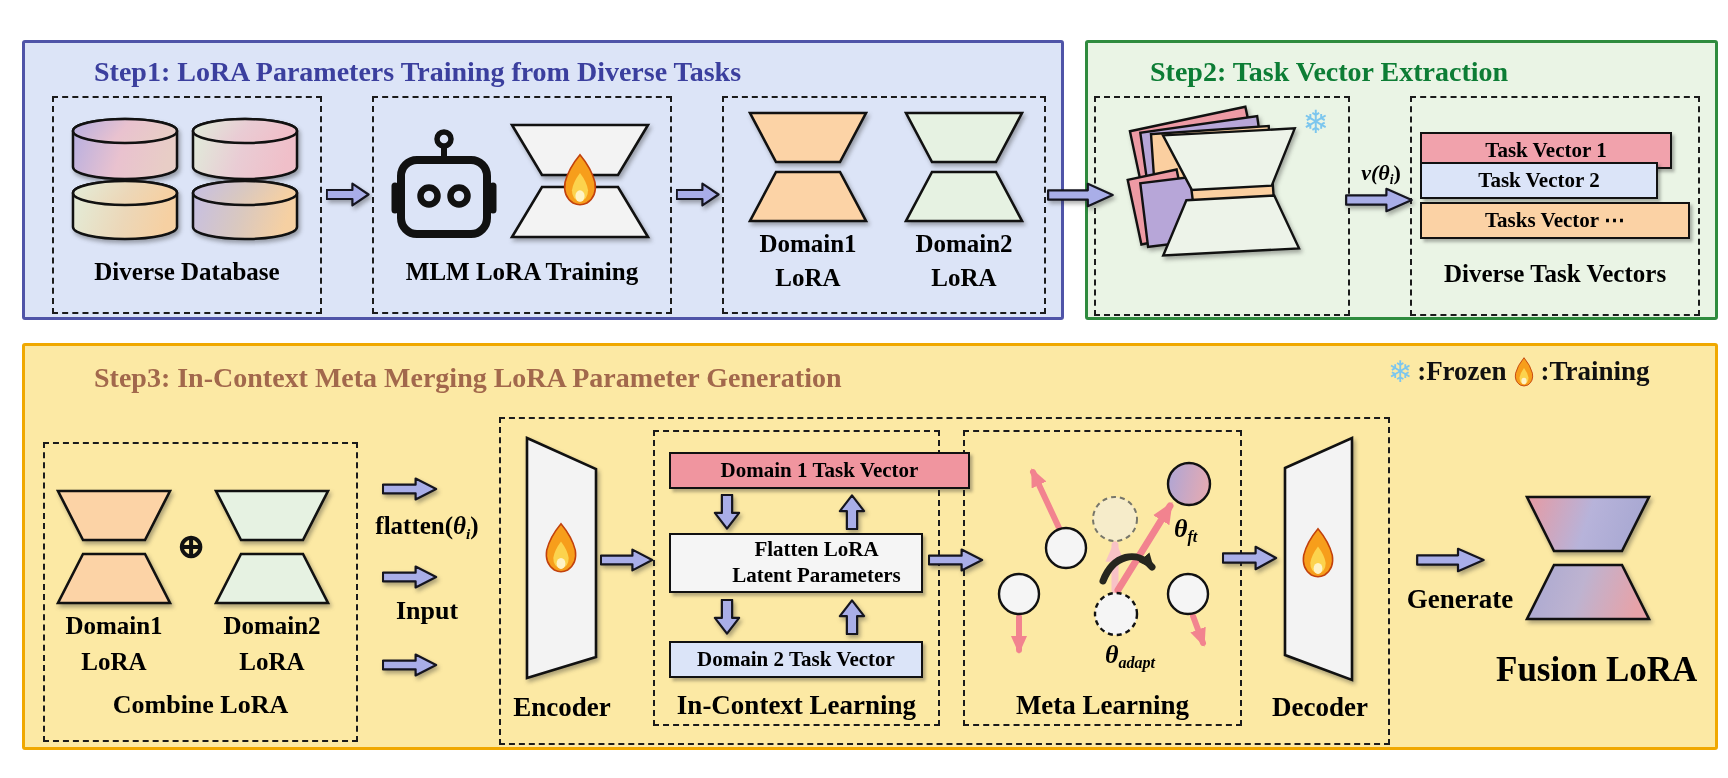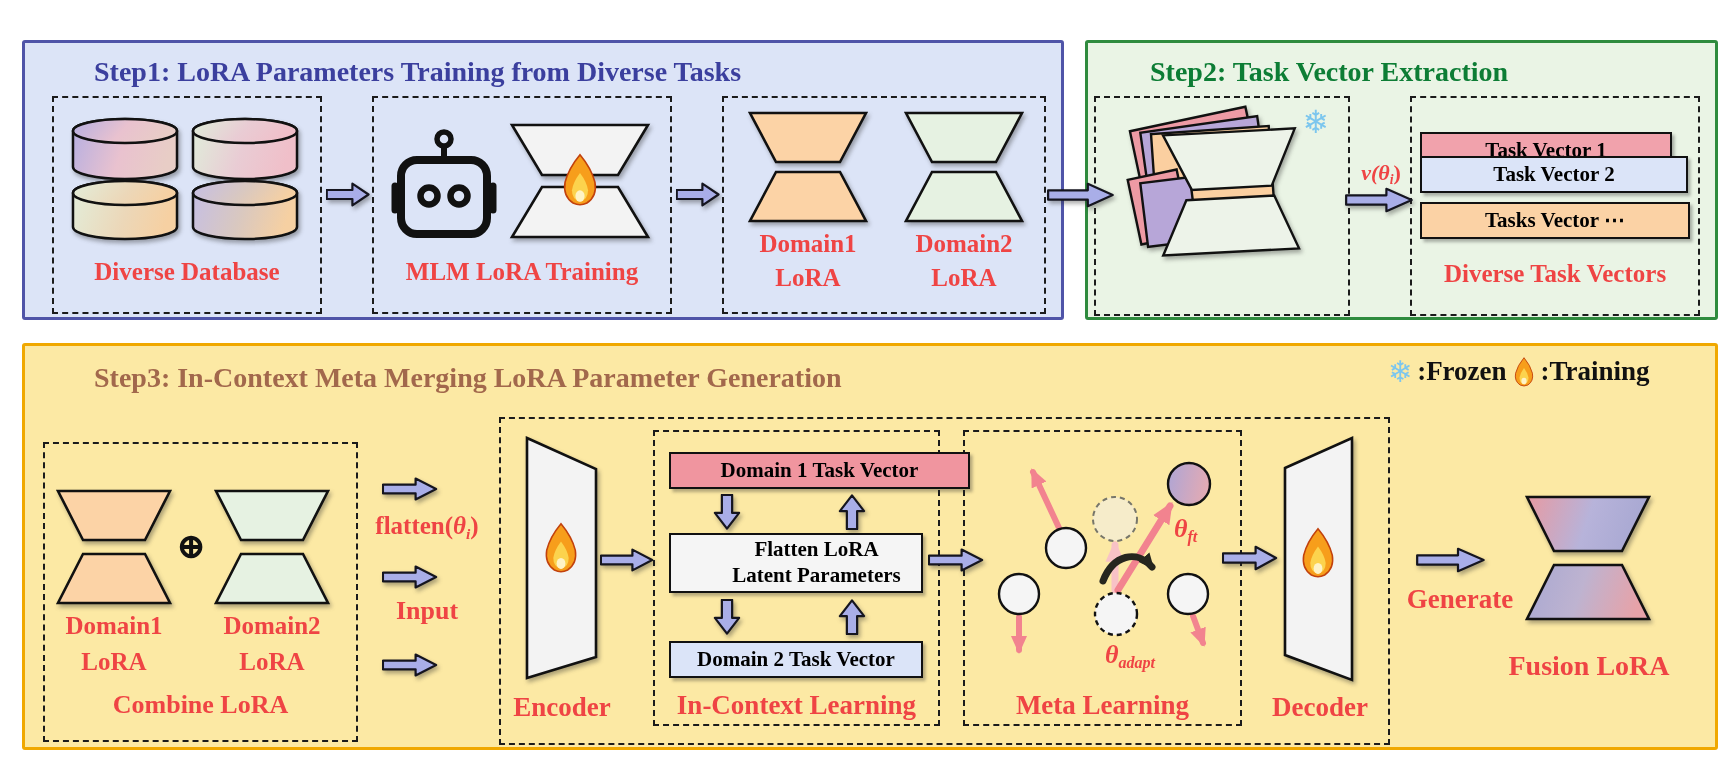--- a/index.html
+++ b/index.html
@@ -3,24 +3,24 @@
 <meta charset="utf-8">
 <style>
   html,body{margin:0;padding:0;background:#ffffff;}
   .canvas{position:relative;width:1728px;height:778px;background:#ffffff;overflow:hidden;
           font-family:"Liberation Serif","DejaVu Serif",serif;}
   .panel{position:absolute;box-sizing:border-box;border-radius:3px;}
   .panel.blue{left:22px;top:40px;width:1042px;height:280px;background:#dce4f7;border:3px solid #4f54a8;}
   .panel.green{left:1085px;top:40px;width:633px;height:280px;background:#eaf4e5;border:3px solid #2f8b3e;}
   .panel.yellow{left:22px;top:343px;width:1696px;height:407px;background:#fce9a4;border:3px solid #f0a800;}
   .dbox{position:absolute;box-sizing:border-box;border:2.5px dashed #1b1b1b;background:transparent;}
-  .lbl{position:absolute;font-weight:bold;color:#ef4444;text-align:center;line-height:1.15;white-space:nowrap;}
+  .lbl{position:absolute;font-weight:bold;color:#000000;text-align:center;line-height:1.15;white-space:nowrap;}
   .title{position:absolute;font-weight:bold;font-size:28px;white-space:nowrap;margin-left:48px;}
   .t-blue{color:#3b3f9e;} .t-green{color:#0d7d35;} .t-brown{color:#a2684c;} .fs22{font-size:22px;padding-left:41px;} .fs25{font-size:25px;}
-  .fs26{font-size:26px;} .fs27{font-size:27px;} .fs28{font-size:28px;}
+  .fs26{font-size:26px;} .fs27{font-size:27px;} .fs28{font-size:35px;}
   .bar{position:absolute;box-sizing:border-box;border:2px solid #111;display:flex;align-items:center;justify-content:center;
        font-weight:bold;font-size:21px;box-shadow:2.5px 3px 3px rgba(40,40,40,.35);}
   .bar.pink{background:#f1a2ac;} .bar.lav{background:#dbe4f8;} .bar.orange{background:#fbd2a5;}
   .bar.icl-pink{background:#f0959f;} .bar.icl-white{background:#f5f5f5;flex-direction:column;line-height:1.22;}
   .math{font-style:italic;}
   .sub{font-size:0.62em;font-style:italic;vertical-align:-0.3em;}
   .snow{color:#7cc6ee;font-family:"DejaVu Sans",sans-serif;font-weight:normal;}
   .legend{position:absolute;left:1388px;top:354px;display:flex;align-items:center;gap:4px;
           font-weight:bold;font-size:27px;color:#111;}
   svg.shapes{position:absolute;left:0;top:0;width:1728px;height:778px;pointer-events:none;}
@@ -230,21 +230,21 @@
   <div class="lbl fs25" style="left:750px;top:230px;width:116px;">Domain1</div>
   <div class="lbl fs25" style="left:750px;top:264px;width:116px;">LoRA</div>
   <div class="lbl fs25" style="left:906px;top:230px;width:116px;">Domain2</div>
   <div class="lbl fs25" style="left:906px;top:264px;width:116px;">LoRA</div>
 
   <div class="lbl snow" style="left:1296px;top:104px;width:40px;font-size:32px;">❄</div>
   <div class="lbl" style="left:1342px;top:160px;width:78px;font-size:22px;">
     <span class="math">v(</span><span class="math">θ</span><span class="sub">i</span><span>)</span>
   </div>
   <div class="bar pink" style="left:1420px;top:116px;width:252px;height:37px;margin-top:16px;">Task Vector 1</div>
-  <div class="bar lav" style="left:1420px;top:156px;width:268px;height:37px;">Task Vector 2</div>
+  <div class="bar lav" style="left:1420px;top:162px;width:238px;height:37px;">Task Vector 2</div>
   <div class="bar orange" style="left:1420px;top:202px;width:270px;height:37px;">Tasks Vector ⋯</div>
   <div class="lbl fs25" style="left:1410px;top:260px;width:290px;">Diverse Task Vectors</div>
 
   <div class="lbl fs25" style="left:54px;top:612px;width:120px;">Domain1</div>
   <div class="lbl fs25" style="left:54px;top:648px;width:120px;">LoRA</div>
   <div class="oplus" style="left:176px;top:528px;">⊕</div>
   <div class="lbl fs25" style="left:212px;top:612px;width:120px;">Domain2</div>
   <div class="lbl fs25" style="left:212px;top:648px;width:120px;">LoRA</div>
   <div class="lbl fs26" style="left:43px;top:690px;width:315px;">Combine LoRA</div>
 

